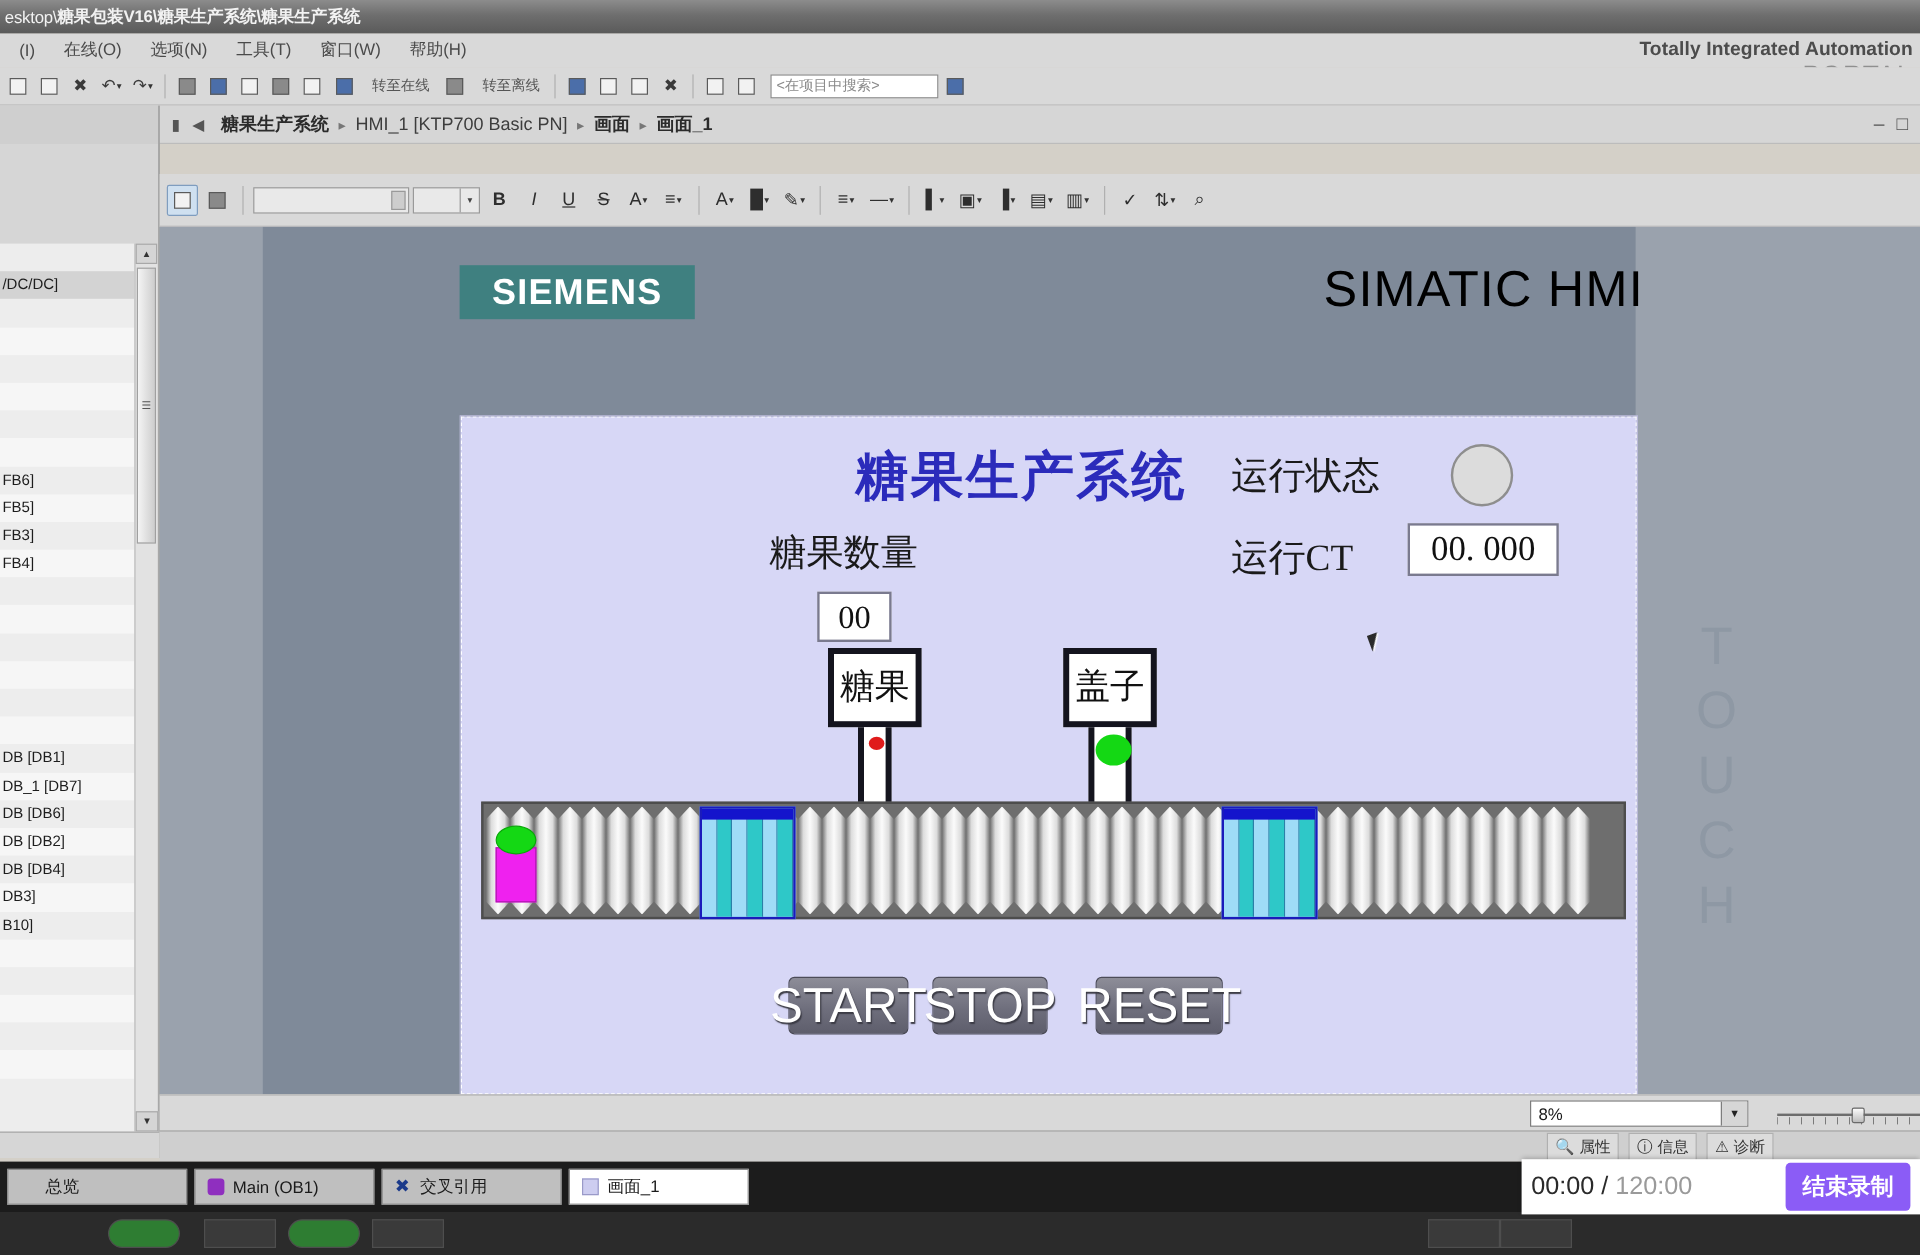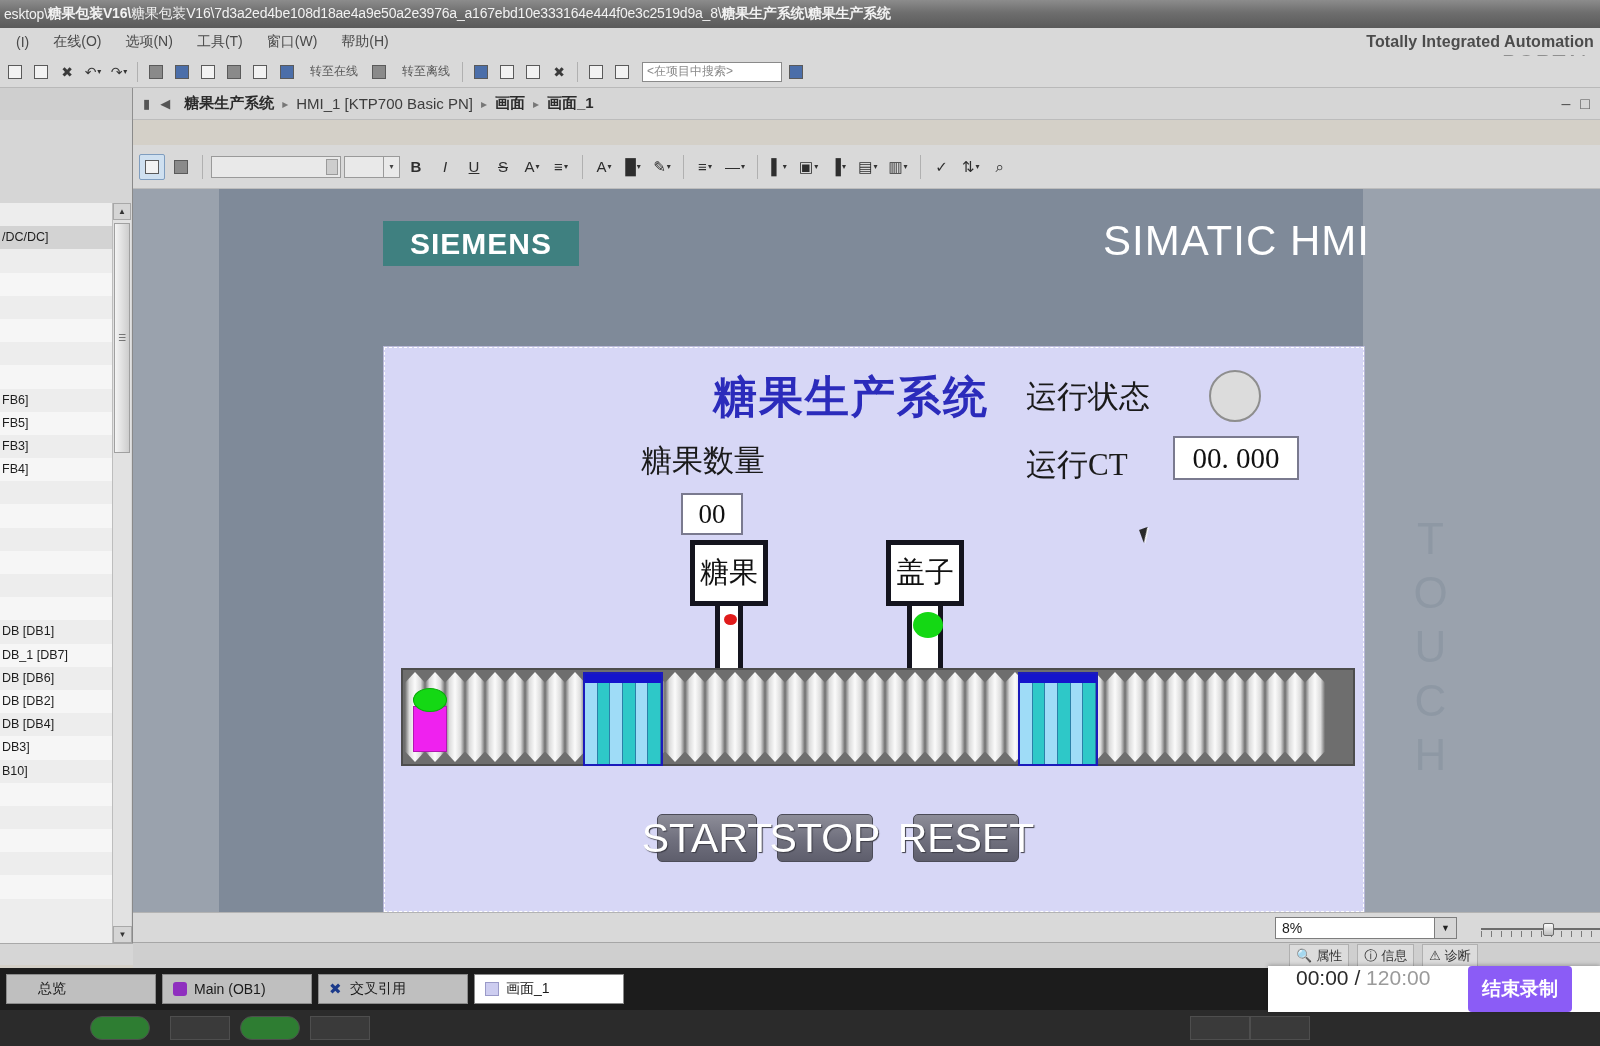--- a/index.html
+++ b/index.html
@@ -125,21 +125,21 @@
     position:absolute; left:86px; top:0px; width:1144px; height:723px;
     background:#7f8a99;
   }
   .brand-row{ position:absolute; left:0; top:0; width:1144px; height:130px; }
   .siemens-logo{
     position:absolute; left:164px; top:32px; width:196px; height:45px;
     background:#3f8080; color:#fff; font-weight:bold; font-size:30px;
     display:flex; align-items:center; justify-content:center; letter-spacing:1px;
   }
   .simatic{
-    position:absolute; left:884px; top:28px; color:#ffffff; font-size:42px;
+    position:absolute; left:884px; top:28px; color:#000000; font-size:42px;
     font-weight:300; letter-spacing:1px; white-space:nowrap;
   }
   .touch-v{
     position:absolute; left:1176px; top:325px; width:60px; color:#8e98a4;
     font-size:44px; letter-spacing:5px; font-weight:300;
     writing-mode:vertical-rl; text-orientation: upright;
   }
 
   
   .hmi{
@@ -269,21 +269,21 @@
   .tb-right{ margin-left:auto; display:flex; align-items:center; gap:10px; padding-right:8px;}
   .save-ico{ width:22px; height:20px; background:#d8d8d8; border:1px solid #8a8a8a; position:relative;}
   .save-ico:after{ content:""; position:absolute; left:4px; top:2px; width:14px; height:7px; background:#5f5f5f;}
   .check-blue{ width:22px; height:22px; background:#1763c6; border-radius:3px; color:#fff;
      display:flex; align-items:center; justify-content:center; font-size:15px; }
   .cn-tray{ color:#e8e8e8; font-size:14px; }
 
   
   .recwidget{
     position:absolute; left:1268px; top:966px; width:332px; height:46px; background:#ffffff;
-    display:flex; gap:16px; padding:0 28px;
+    display:flex; align-items:center; gap:16px; padding:0 8px;
     box-shadow:0 -1px 4px rgba(0,0,0,.25);
   }
   .rectime{ font-size:21px; color:#2a2a2a; white-space:nowrap;}
   .rectime .tot{ color:#9a9a9a; }
   .recbtn{
     margin-left:auto; background:#8b5cf6; color:#fff; font-size:19px; font-weight:bold;
     border:none; border-radius:4px; padding:7px 14px; white-space:nowrap;
   }
 
   
@@ -292,21 +292,20 @@
      border:1px solid #4e4e4e; }
 </style>
 </head>
 <body>
 
 <div id="app">
 
   <div class="titlebar">
     <span class="seg">esktop\</span>
     <span class="seg title-strong">糖果包装V16\</span>
-    <span class="seg">糖果包装V16\7d3a2ed4be108d18ae4a9e50a2e3976a_a167ebd10e333164e444f0e3c2519d9a_8\</span>
     <span class="seg title-strong">糖果生产系统\糖果生产系统</span>
   </div>
 
   <div class="menubar">
     <div class="mi">(I)</div>
     <div class="mi">在线(O)</div>
     <div class="mi">选项(N)</div>
     <div class="mi">工具(T)</div>
     <div class="mi">窗口(W)</div>
     <div class="mi">帮助(H)</div>

